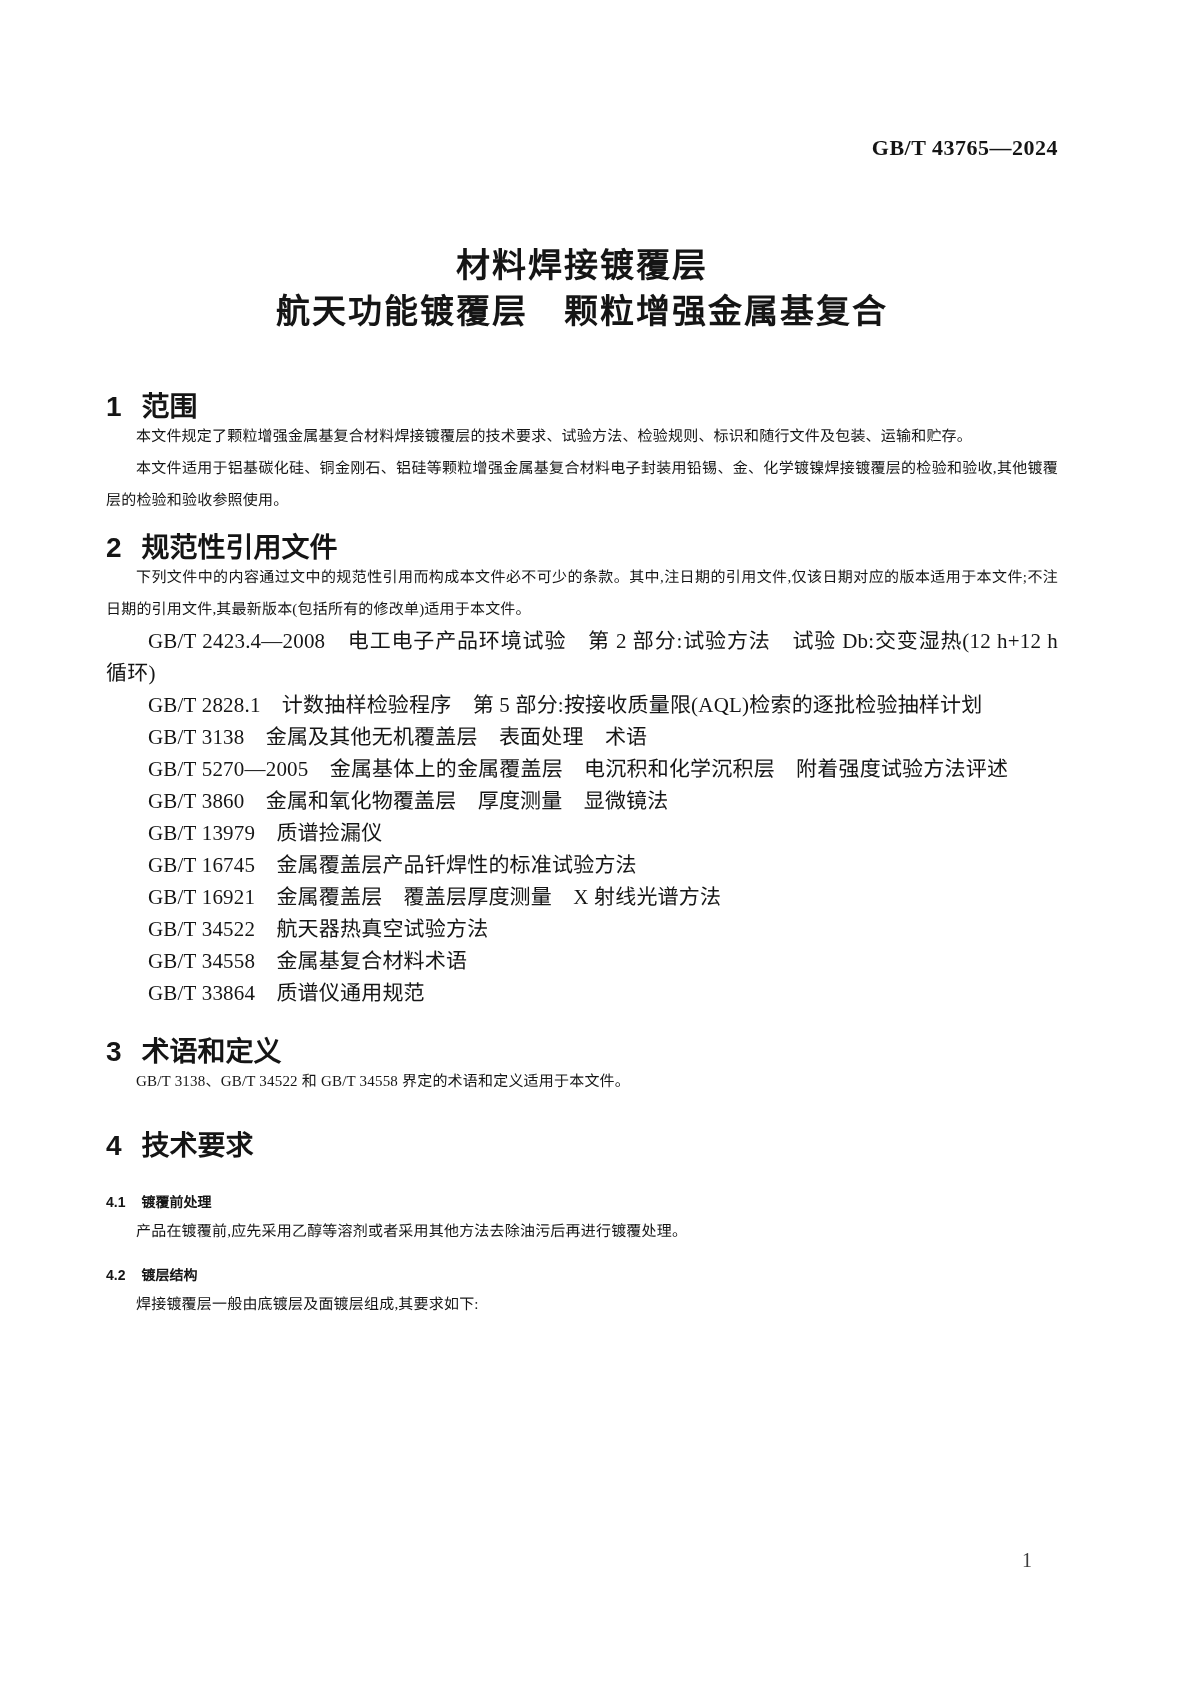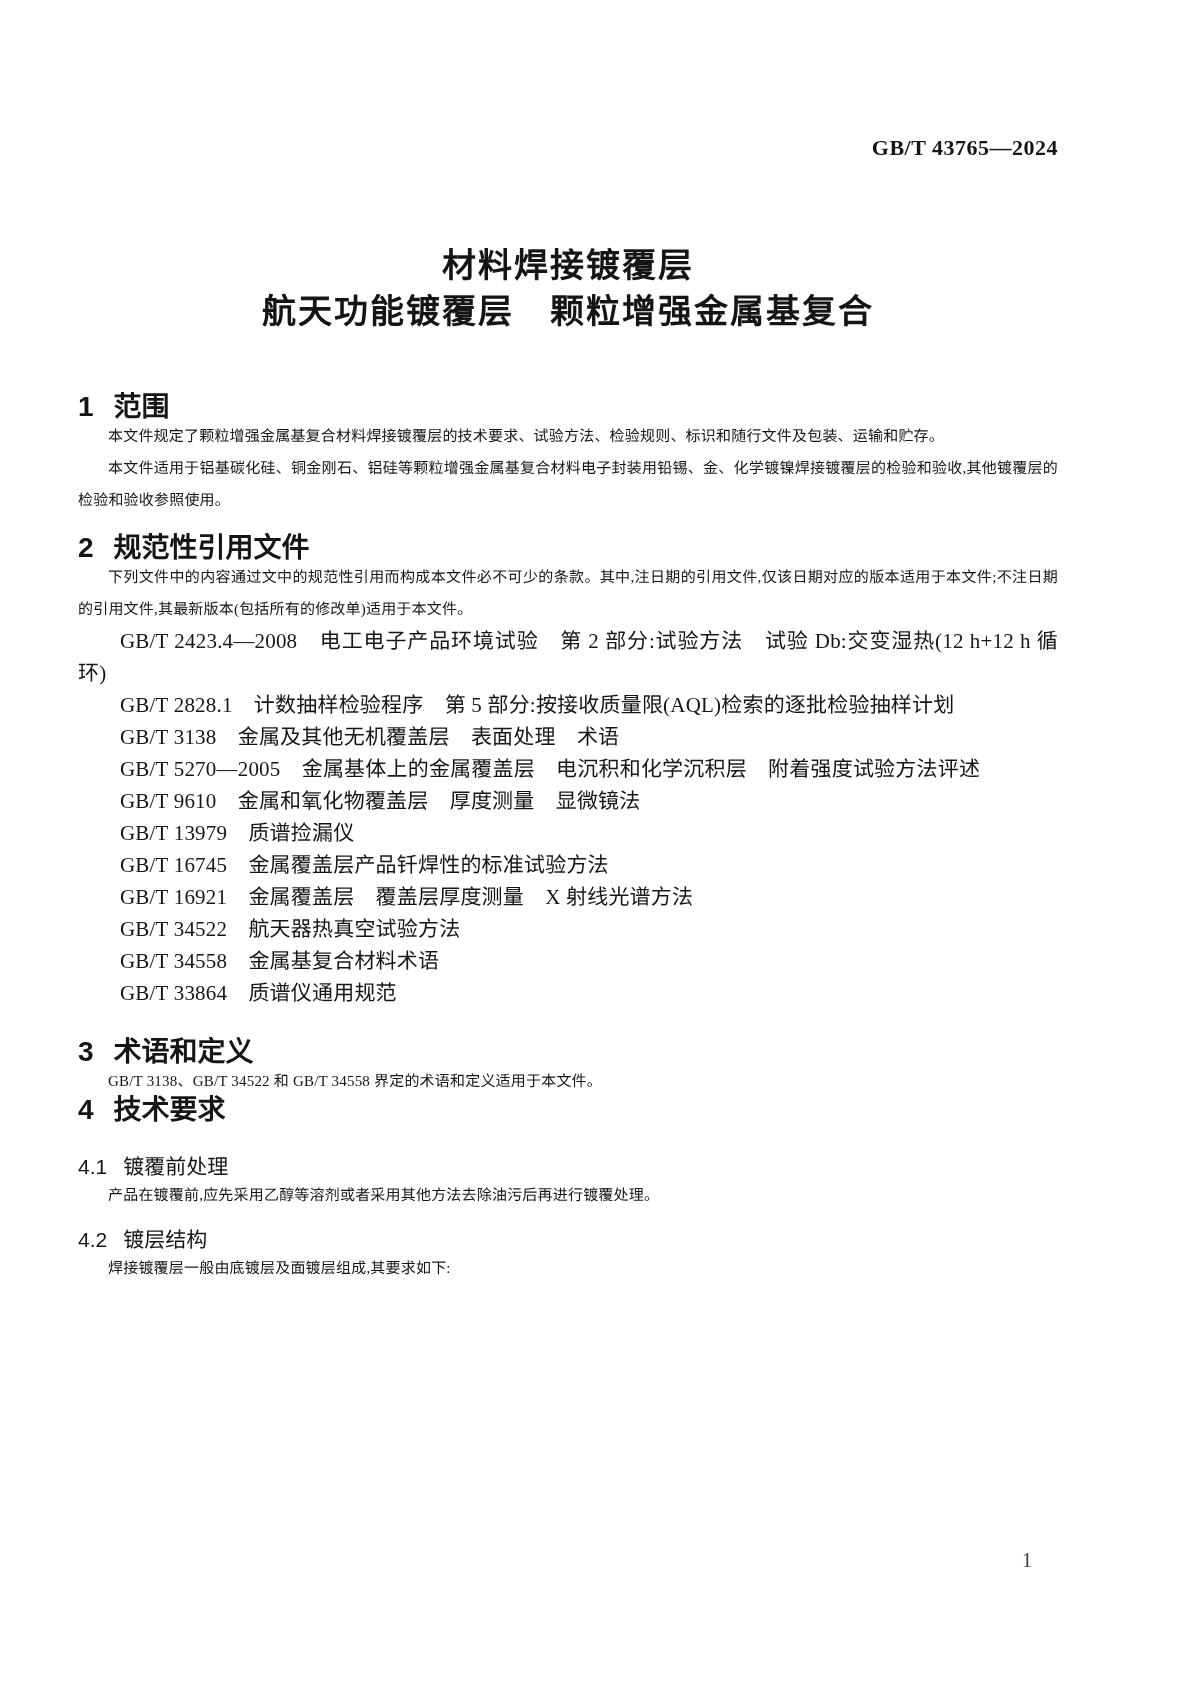--- a/index.html
+++ b/index.html
@@ -13,21 +13,21 @@
     height: 1685px;
     margin: 0 auto;
     background: #ffffff;
     color: #151515;
     font-family: "Liberation Serif", "DejaVu Serif", serif;
     overflow: hidden;
     box-sizing: border-box;
   }
   .content {
     box-sizing: border-box;
-    padding: 136px 133px 0 78px;
+    padding: 136px 133px 0 106px;
   }
   .std-number {
     text-align: right;
     font-family: "Liberation Serif", "DejaVu Serif", serif;
     font-weight: bold;
     font-size: 22px;
     line-height: 24px;
     letter-spacing: 0.5px;
   }
   .doc-title {
@@ -40,22 +40,22 @@
     letter-spacing: 2px;
   }
   .sec-heading {
     font-family: "Liberation Sans", "DejaVu Sans", sans-serif;
     font-weight: bold;
     font-size: 28px;
     line-height: 26px;
   }
   .sub-heading {
     font-family: "Liberation Sans", "DejaVu Sans", sans-serif;
-    font-weight: normal;
-    font-size: 21px;
+    font-weight: bold;
+    font-size: 14px;
     line-height: 25px;
   }
   .sec-no  { display: inline-block; margin-right: 20px; }
   .sub-no  { display: inline-block; margin-right: 16px; }
   p.body-text {
     margin: 0;
     font-size: 15px;
     line-height: 32px;
     text-align: justify;
     text-indent: 2em;
@@ -69,21 +69,21 @@
     text-indent: 2em;
     letter-spacing: 0.2px;
   }
   
   .mt-sec1   { margin-top: 60px; }
   .mt-para1  { margin-top: 36px; }
   .mt-sec2   { margin-top: 19px; }
   .mt-para2  { margin-top: 35px; }
   .mt-sec3   { margin-top: 30px; }
   .mt-para3  { margin-top: 36px; }
-  .mt-sec4   { }
+  .mt-sec4   { margin-top: 36px; }
   .mt-sub41  { margin-top: 31px; }
   .mt-para41 { margin-top: 19px; }
   .mt-sub42  { margin-top: 16px; }
   .mt-para42 { margin-top: 20px; }
   .page-number {
     position: absolute;
     left: 1022px;
     top: 1548px;
     font-size: 20px;
     line-height: 24px;
@@ -112,21 +112,21 @@
 
     <div class="sec-heading mt-sec2">
       <span class="sec-no">2</span><span>规范性引用文件</span>
     </div>
     <p class="body-text mt-para2">下列文件中的内容通过文中的规范性引用而构成本文件必不可少的条款。其中,注日期的引用文件,仅该日期对应的版本适用于本文件;不注日期的引用文件,其最新版本(包括所有的修改单)适用于本文件。</p>
 
     <p class="ref-item">GB/T 2423.4—2008　电工电子产品环境试验　第 2 部分:试验方法　试验 Db:交变湿热(12 h+12 h 循环)</p>
     <p class="ref-item">GB/T 2828.1　计数抽样检验程序　第 5 部分:按接收质量限(AQL)检索的逐批检验抽样计划</p>
     <p class="ref-item">GB/T 3138　金属及其他无机覆盖层　表面处理　术语</p>
     <p class="ref-item">GB/T 5270—2005　金属基体上的金属覆盖层　电沉积和化学沉积层　附着强度试验方法评述</p>
-    <p class="ref-item">GB/T 9610　金属和氧化物覆盖层　厚度测量　显微镜法</p>
+    <p class="ref-item">GB/T 3860　金属和氧化物覆盖层　厚度测量　显微镜法</p>
     <p class="ref-item">GB/T 13979　质谱捡漏仪</p>
     <p class="ref-item">GB/T 16745　金属覆盖层产品钎焊性的标准试验方法</p>
     <p class="ref-item">GB/T 16921　金属覆盖层　覆盖层厚度测量　X 射线光谱方法</p>
     <p class="ref-item">GB/T 34522　航天器热真空试验方法</p>
     <p class="ref-item">GB/T 34558　金属基复合材料术语</p>
     <p class="ref-item">GB/T 33864　质谱仪通用规范</p>
 
     <div class="sec-heading mt-sec3">
       <span class="sec-no">3</span><span>术语和定义</span>
     </div>

